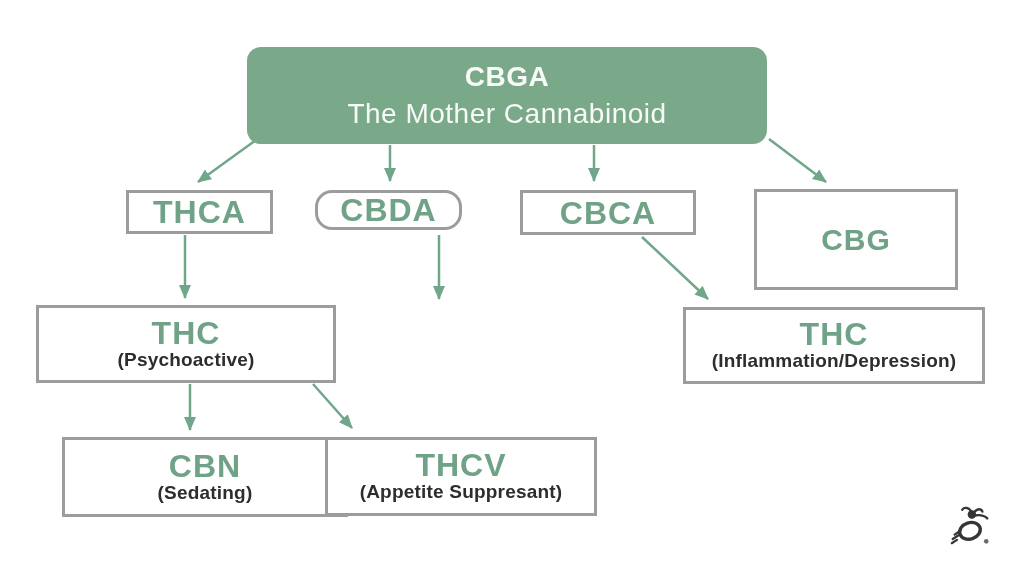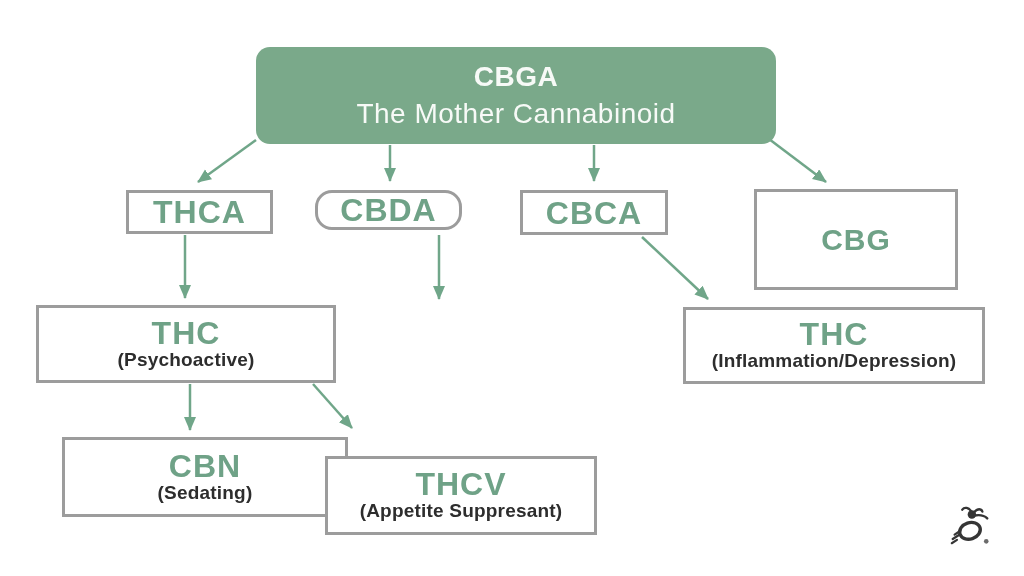--- a/index.html
+++ b/index.html
@@ -8,21 +8,21 @@
     width:1024px;height:576px;
     background:#ffffff;
     overflow:hidden;
     font-family:"Liberation Sans", sans-serif;
   }
   .arrows{position:absolute;left:0;top:0;width:1024px;height:576px;pointer-events:none;}
   .arrow-line{stroke:var(--arrow-green,#70a689);stroke-width:2.5;fill:none;}
   .arrow-head{fill:var(--arrow-green,#70a689);}
 
   .root-box{
-    position:absolute;left:256px;top:47px;width:520px;height:97px;
+    position:absolute;left:247px;top:47px;width:520px;height:97px;
     background:var(--green-fill,#7aa98a);
     border-radius:14px;
     display:flex;flex-direction:column;align-items:center;justify-content:center;
     color:#f7faf7;text-align:left;
   }
   .root-line1{font-size:28px;font-weight:bold;line-height:1.3;letter-spacing:.5px;}
   .root-line2{font-size:28px;font-weight:normal;line-height:1.3;letter-spacing:.5px;}
 
   .box{
     position:absolute;
@@ -41,27 +41,27 @@
   .sub{
     font-weight:bold;
     color:var(--dark-text,#2d2d2d);
     font-size:19px;line-height:1.2;letter-spacing:.2px;
     white-space:pre-line;
   }
 
   
   .n-thca{left:126px;top:190px;width:147px;height:44px;}
   .n-cbda{left:315px;top:190px;width:147px;height:40px;border-radius:17px;}
-  .n-cbca{left:520px;top:190px;width:148px;height:45px;}
+  .n-cbca{left:520px;top:190px;width:176px;height:45px;}
   .n-cbg {left:754px;top:189px;width:204px;height:101px;}
   .n-thc-psy{left:36px;top:305px;width:300px;height:78px;}
   .n-cbd {left:361px;top:306px;width:298px;height:77px;}
   .n-thc-inf{left:683px;top:307px;width:302px;height:77px;}
   .n-cbn {left:62px;top:437px;width:286px;height:80px;}
-  .n-thcv{left:325px;top:456px;width:272px;height:79px;}
+  .n-thcv{left:325px;top:437px;width:272px;height:79px;}
 
   .bee-logo{position:absolute;left:946px;top:503px;width:46px;height:46px;}
   .bee-logo svg{width:100%;height:100%;}
 </style>
 </head>
 <body>
 
 <div class="canvas">
 
   <svg class="arrows" viewBox="0 0 1024 576">

